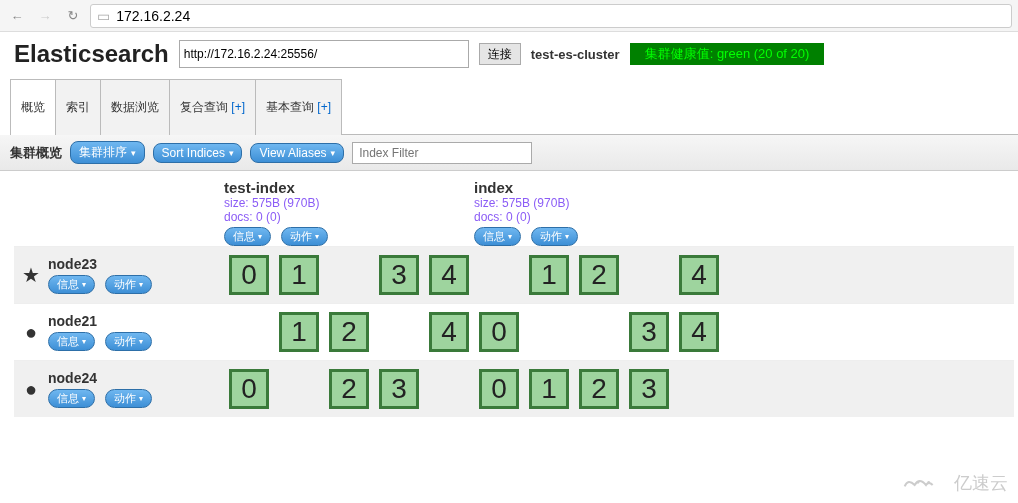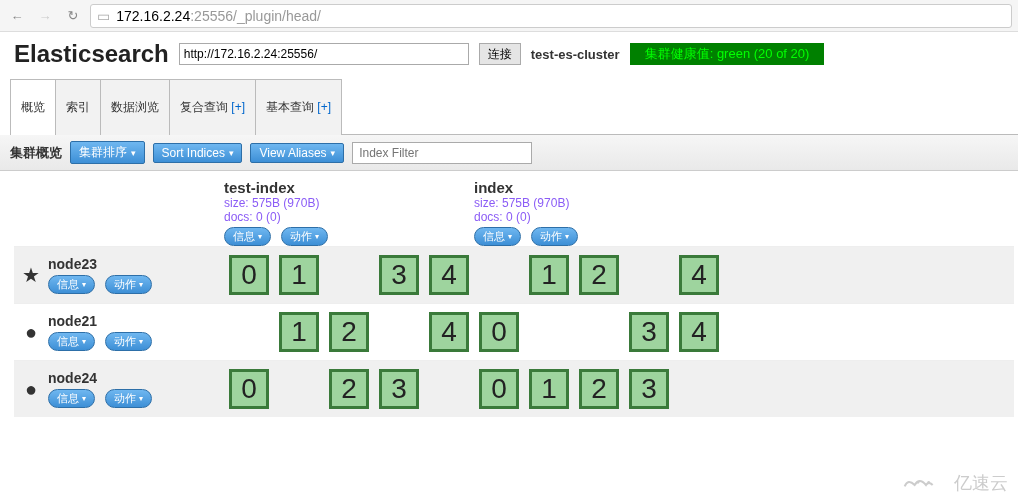--- a/index.html
+++ b/index.html
@@ -4,31 +4,31 @@
 <style>
   * { box-sizing: border-box; margin: 0; padding: 0; }
   body { font-family: Arial, sans-serif; font-size: 13px; color: #333; background: #fff; width: 1018px; }
   .browser-bar { height: 32px; background: #f5f5f5; border-bottom: 1px solid #ddd; display: flex; align-items: center; padding: 0 6px; gap: 6px; }
   .nav-btn { width: 22px; height: 22px; display:flex; align-items:center; justify-content:center; color:#888; border-radius:3px; cursor:pointer; }
   .url-bar { flex:1; height:24px; border:1px solid #ccc; border-radius:3px; background:#fff; display:flex; align-items:center; padding:0 6px; font-size:14px; color:#555; }
   .url-ip { color:#000; }
   .url-rest { color:#999; }
   .app-header { display:flex; align-items:center; gap:10px; padding:8px 14px 4px; }
   .logo { font-size:24px; font-weight:bold; color:#222; }
-  .cluster-url { height:22px; width:290px; border:1px solid #aaa; font-size:12px; padding:0 4px; }
+  .cluster-url { height:28px; width:290px; border:1px solid #aaa; font-size:12px; padding:0 4px; }
   .connect-btn { height:22px; border:1px solid #aaa; background:#e5e5e5; font-size:12px; padding:0 8px; cursor:pointer; }
   .cluster-name { font-weight:bold; color:#333; }
   .health { background:#008000; color:#0f0; font-weight:normal; padding:2px 15px; }
   .tabs { display:flex; border-bottom:1px solid #bbb; margin:6px 0 0 10px; }
   .tab { border:1px solid #bbb; border-bottom:none; background:#f2f2f2; padding:19px 10px; font-size:12px; cursor:pointer; margin-right:-1px; position:relative; top:1px; }
   .tab.active { background:#fff; font-weight:normal; }
   .plus { color:#0066cc; }
   .toolbar { background:linear-gradient(#f6f6f6,#e9e9e9); border-bottom:1px solid #ccc; padding:6px 10px; display:flex; align-items:center; gap:8px; }
   .tb-label { font-weight:bold; }
-  .blue-btn { background:linear-gradient(#6fb7f0,#3d8fd6); color:#fff; border:1px solid #2d6fa8; border-radius:2px; padding:2px 8px; font-size:12px; cursor:pointer; display:inline-flex; align-items:center; gap:4px; }
+  .blue-btn { background:linear-gradient(#6fb7f0,#3d8fd6); color:#fff; border:1px solid #2d6fa8; border-radius:8px; padding:2px 8px; font-size:12px; cursor:pointer; display:inline-flex; align-items:center; gap:4px; }
   .blue-btn::after { content:"▾"; font-size:9px; }
   .index-filter { height:22px; border:1px solid #aaa; width:180px; padding:0 6px; color:#999; font-size:12px; }
   .grid { padding:8px 4px 0 14px; }
   .col-headers { display:flex; }
   .leftcol { width:210px; flex-shrink:0; }
   .idxcol { width:250px; }
   .idx-title { font-weight:bold; font-size:15px; }
   .idx-meta { font-size:12px; color:#8b5cf6; }
   .pill { background:linear-gradient(#6fb7f0,#3d8fd6); color:#fff; border:1px solid #2d6fa8; border-radius:10px; padding:1px 8px; font-size:11px; cursor:pointer; display:inline-flex; align-items:center; gap:3px; }
   .pill::after { content:"▾"; font-size:8px; }
@@ -47,21 +47,20 @@
 </head>
 <body>
 
 <div class="browser-bar">
   <div class="nav-btn">←</div>
   <div class="nav-btn" style="color:#ccc">→</div>
   <div class="nav-btn">↻</div>
   <div class="url-bar">
     <span style="margin-right:6px;color:#aaa">▭</span>
     <span class="url-ip">172.16.2.24</span>
-      <span class="url-rest">:25556/_plugin/head/</span>
   </div>
 </div>
 
 <div class="app-header">
   <div class="logo">Elasticsearch</div>
   <input class="cluster-url" value="http://172.16.2.24:25556/" style="">
   <button class="connect-btn">连接</button>
   <span class="cluster-name">test-es-cluster</span>
   <span class="health">集群健康值: green (20 of 20)</span>
 </div>

